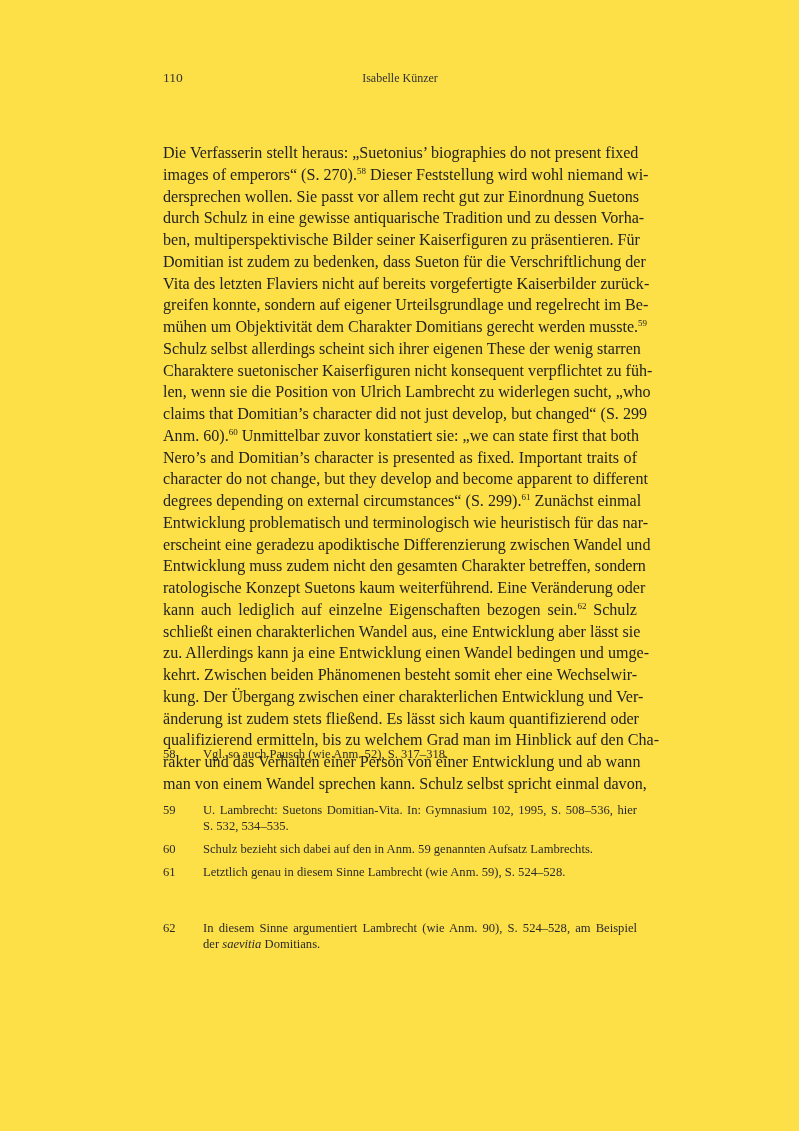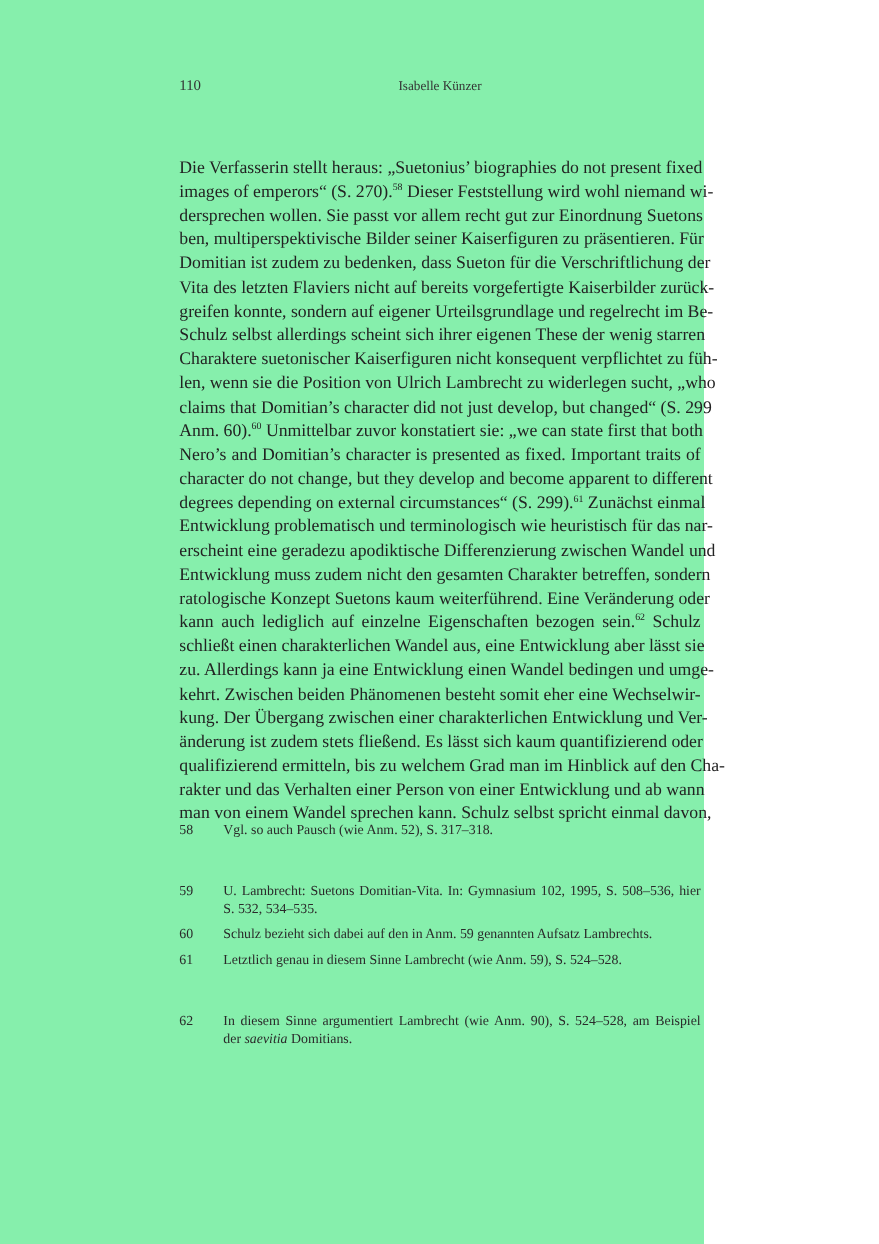--- a/index.html
+++ b/index.html
@@ -1,17 +1,17 @@
 <!DOCTYPE html>
 <html><head>
 <meta charset="utf-8">
 <style>
   html, body { margin: 0; padding: 0; background: #ffffff; }
   body { width: 799px; height: 1131px; position: relative; overflow: hidden; }
-  .page { position: absolute; left: 0; top: 0; width: 640px; height: 1131px; background: #86efac; color: #222; font-family: "Liberation Serif", "DejaVu Serif", serif; }
+  .page { position: absolute; left: 0; top: 0; width: 799px; height: 1131px; background: #fde047; color: #222; font-family: "Liberation Serif", "DejaVu Serif", serif; }
   .header { position: absolute; top: 70px; left: 163px; width: 474px; height: 20px; font-size: 13.5px; color: #333; }
   .page-number { position: absolute; left: 0; top: 0; }
   .running-head { position: absolute; left: 0; width: 474px; text-align: center; top: 1px; font-size: 12px; }
   .body { position: absolute; top: 142px; left: 163px; width: 474px; }
   .line { display: block; height: 21.75px; line-height: 21.75px; font-size: 16.1px; text-align: justify; text-align-last: justify; white-space: nowrap; overflow: visible; }
   sup { font-size: 9px; line-height: 0; vertical-align: 6px; }
   .footnotes { position: absolute; top: 746px; left: 163px; width: 474px; font-size: 12.6px; color: #2a2a2a; }
   .fn { position: relative; padding-left: 40px; margin-bottom: 7px; line-height: 16px; }
   .fn-num { position: absolute; left: 0; top: 0; }
   .fn-text { display: block; text-align: justify; }
@@ -25,24 +25,26 @@
 <div class="page">
   <div class="header">
     <span class="page-number">110</span>
     <span class="running-head">Isabelle Künzer</span>
   </div>
 
   <div class="body" id="body-text">
       <div class="line"><span>Die Verfasserin stellt heraus: „Suetonius’ biographies do not present fixed</span></div>
       <div class="line"><span>images of emperors“ (S. 270).</span><sup>58</sup><span> Dieser Feststellung wird wohl niemand wi-</span></div>
       <div class="line"><span>dersprechen wollen. Sie passt vor allem recht gut zur Einordnung Suetons</span></div>
+      <div class="line"><span>durch Schulz in eine gewisse antiquarische Tradition und zu dessen Vorha-</span></div>
       <div class="line"><span>ben, multiperspektivische Bilder seiner Kaiserfiguren zu präsentieren. Für</span></div>
       <div class="line"><span>Domitian ist zudem zu bedenken, dass Sueton für die Verschriftlichung der</span></div>
       <div class="line"><span>Vita des letzten Flaviers nicht auf bereits vorgefertigte Kaiserbilder zurück-</span></div>
       <div class="line"><span>greifen konnte, sondern auf eigener Urteilsgrundlage und regelrecht im Be-</span></div>
+      <div class="line"><span>mühen um Objektivität dem Charakter Domitians gerecht werden musste.</span><sup>59</sup></div>
       <div class="line"><span>Schulz selbst allerdings scheint sich ihrer eigenen These der wenig starren</span></div>
       <div class="line"><span>Charaktere suetonischer Kaiserfiguren nicht konsequent verpflichtet zu füh-</span></div>
       <div class="line"><span>len, wenn sie die Position von Ulrich Lambrecht zu widerlegen sucht, „who</span></div>
       <div class="line"><span>claims that Domitian’s character did not just develop, but changed“ (S. 299</span></div>
       <div class="line"><span>Anm. 60).</span><sup>60</sup><span> Unmittelbar zuvor konstatiert sie: „we can state first that both</span></div>
       <div class="line"><span>Nero’s and Domitian’s character is presented as fixed. Important traits of</span></div>
       <div class="line"><span>character do not change, but they develop and become apparent to different</span></div>
       <div class="line"><span>degrees depending on external circumstances“ (S. 299).</span><sup>61</sup><span> Zunächst einmal</span></div>
       <div class="line"><span>Entwicklung problematisch und terminologisch wie heuristisch für das nar-</span></div>
       <div class="line"><span>erscheint eine geradezu apodiktische Differenzierung zwischen Wandel und</span></div>

